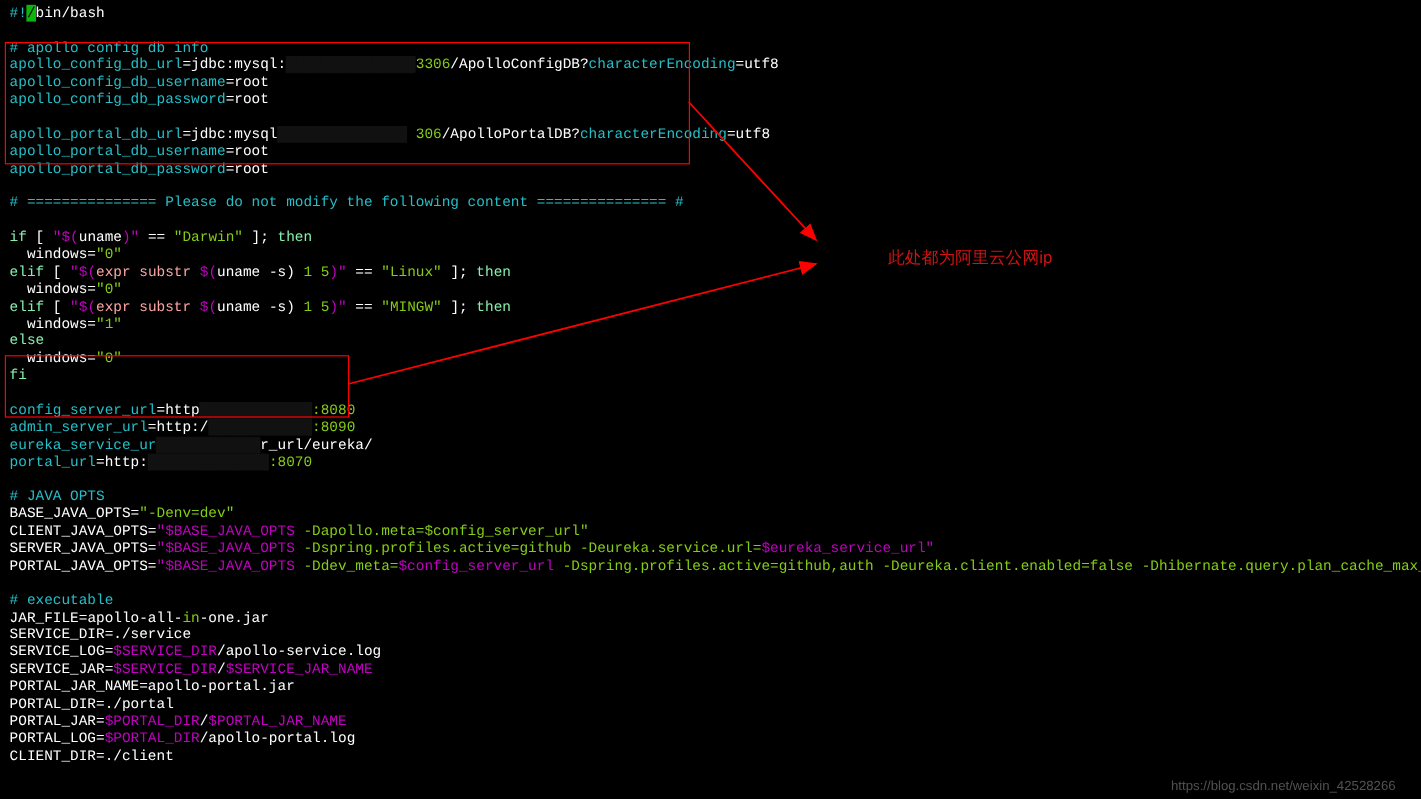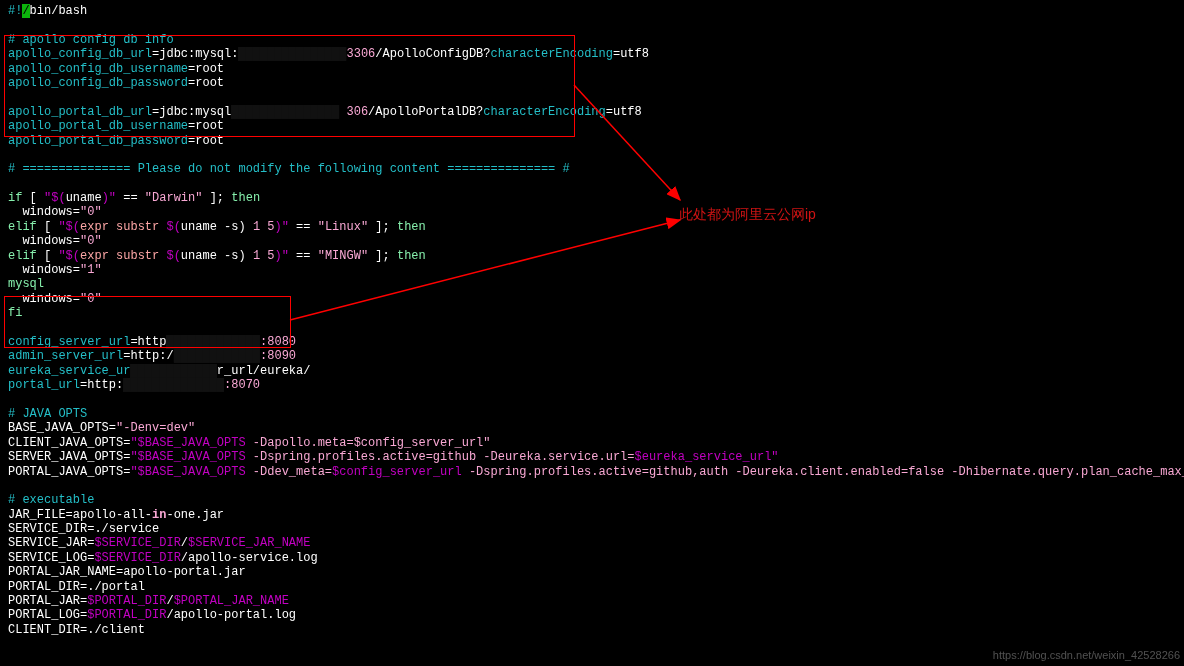--- a/index.html
+++ b/index.html
@@ -11,31 +11,31 @@
     font-size: 12px;
     line-height: 1.2;
     width: 1184px;
     height: 666px;
     box-sizing: border-box;
     overflow: hidden;
     position: relative;
   }
   .line { white-space: pre; }
   .c-cyan    { color: #24bfc8; }
-  .c-red     { color: #f9a8d4; }
+  .c-red     { color: #84cc16; }
   .c-yellow  { color: #86efac; }
   .c-magenta { color: #c200c2; }
   .c-orange  { color: #fca5a5; }
   .c-blur    { color:#111; background:#111; }
   .cursor { background:#0cb50c; color:#000; }
   .box1 { position:absolute; border:1.5px solid red; left:4px; top:35px; width:569px; height:100px; pointer-events:none; }
   .box2 { position:absolute; border:1.5px solid red; left:4px; top:296px; width:285px; height:50px; pointer-events:none; }
-  .annot { position:absolute; color:#d01313; font-size:14px; font-family:"SimSun","Microsoft YaHei",sans-serif; left:679px; top:206px; }
+  .annot { position:absolute; color:#d01313; font-size:14px; font-family:"SimSun","Microsoft YaHei",sans-serif; left:740px; top:206px; }
   svg.arrow { position:absolute; overflow:visible; pointer-events:none; }
-  .watermark { position:absolute; right:4px; bottom:4px; color:#666; font-size:11px; font-family:sans-serif; opacity:.8;padding-left:44px;}
+  .watermark { position:absolute; right:21px; bottom:4px; color:#666; font-size:11px; font-family:sans-serif; opacity:.8;padding-left:44px;}
 </style>
 </head>
 <body>
 
 <div>
 <div class="line"><span class="c-cyan">#!</span><span class="cursor">/</span><span>bin/bash</span></div>
 <div class="line">&nbsp;</div>
 <div class="line c-cyan"># apollo config db info</div>
 <div class="line"><span class="c-cyan">apollo_config_db_url</span><span>=jdbc:mysql:</span><span class="c-blur">███████████████</span><span class="c-red">3306</span><span>/ApolloConfigDB?</span><span class="c-cyan">characterEncoding</span><span>=utf8</span></div>
 <div class="line"><span class="c-cyan">apollo_config_db_username</span><span>=</span><span>root</span></div>
@@ -46,40 +46,40 @@
 <div class="line"><span class="c-cyan">apollo_portal_db_password</span><span>=</span><span>root</span></div>
 <div class="line">&nbsp;</div>
 <div class="line"><span class="c-cyan"># =============== </span><span class="c-cyan">Please do not modify the following content </span><span class="c-cyan">=============== #</span></div>
 <div class="line">&nbsp;</div>
 <div class="line"><span class="c-yellow">if</span><span> [ </span><span class="c-magenta">"$(</span><span>uname</span><span class="c-magenta">)"</span><span> == </span><span class="c-red">"Darwin"</span><span> ]; </span><span class="c-yellow">then</span></div>
 <div class="line"><span>  windows=</span><span class="c-red">"0"</span></div>
 <div class="line"><span class="c-yellow">elif</span><span> [ </span><span class="c-magenta">"$(</span><span class="c-orange">expr</span><span class="c-orange"> substr </span><span class="c-magenta">$(</span><span>uname</span><span> -s) </span><span class="c-red">1 5</span><span class="c-magenta">)"</span><span> == </span><span class="c-red">"Linux"</span><span> ]; </span><span class="c-yellow">then</span></div>
 <div class="line"><span>  windows=</span><span class="c-red">"0"</span></div>
 <div class="line"><span class="c-yellow">elif</span><span> [ </span><span class="c-magenta">"$(</span><span class="c-orange">expr</span><span class="c-orange"> substr </span><span class="c-magenta">$(</span><span>uname</span><span> -s) </span><span class="c-red">1 5</span><span class="c-magenta">)"</span><span> == </span><span class="c-red">"MINGW"</span><span> ]; </span><span class="c-yellow">then</span></div>
 <div class="line"><span>  windows=</span><span class="c-red">"1"</span></div>
-<div class="line c-yellow">mysql</div>
+<div class="line c-yellow">else</div>
 <div class="line"><span>  windows=</span><span class="c-red">"0"</span></div>
 <div class="line c-yellow">fi</div>
 <div class="line">&nbsp;</div>
 <div class="line"><span class="c-cyan">config_server_url</span><span>=http</span><span class="c-blur">█████████████</span><span class="c-red">:8080</span></div>
 <div class="line"><span class="c-cyan">admin_server_url</span><span>=http:/</span><span class="c-blur">████████████</span><span class="c-red">:8090</span></div>
 <div class="line"><span class="c-cyan">eureka_service_ur</span><span class="c-blur">████████████</span><span>r_url</span><span>/eureka/</span></div>
 <div class="line"><span class="c-cyan">portal_url</span><span>=http:</span><span class="c-blur">██████████████</span><span class="c-red">:8070</span></div>
 <div class="line">&nbsp;</div>
 <div class="line c-cyan"># JAVA OPTS</div>
 <div class="line"><span>BASE_JAVA_OPTS=</span><span class="c-red">"-Denv=dev"</span></div>
 <div class="line"><span>CLIENT_JAVA_OPTS=</span><span class="c-magenta">"$BASE_JAVA_OPTS</span><span class="c-red"> -Dapollo.meta=$config_server_url"</span></div>
 <div class="line"><span>SERVER_JAVA_OPTS=</span><span class="c-magenta">"$BASE_JAVA_OPTS</span><span class="c-red"> -Dspring.profiles.active=github -Deureka.service.url=</span><span class="c-magenta">$eureka_service_url"</span></div>
 <div class="line"><span>PORTAL_JAVA_OPTS=</span><span class="c-magenta">"$BASE_JAVA_OPTS</span><span class="c-red"> -Ddev_meta=</span><span class="c-magenta">$config_server_url</span><span class="c-red"> -Dspring.profiles.active=github,auth -Deureka.client.enabled=false -Dhibernate.query.plan_cache_max_size=192"</span></div>
 <div class="line">&nbsp;</div>
 <div class="line c-cyan"># executable</div>
-<div class="line"><span>JAR_FILE=</span><span>apollo-all-</span><span class="c-red" style="font-weight:bold">in</span><span>-one.jar</span></div>
+<div class="line"><span>JAR_FILE=</span><span>apollo-all-</span><span class="c-red" style="font-weight:normal">in</span><span>-one.jar</span></div>
 <div class="line"><span>SERVICE_DIR=</span><span>./service</span></div>
+<div class="line"><span>SERVICE_LOG=</span><span class="c-magenta">$SERVICE_DIR</span><span>/apollo-service.log</span></div>
 <div class="line"><span>SERVICE_JAR=</span><span class="c-magenta">$SERVICE_DIR</span><span>/</span><span class="c-magenta">$SERVICE_JAR_NAME</span></div>
-<div class="line"><span>SERVICE_LOG=</span><span class="c-magenta">$SERVICE_DIR</span><span>/apollo-service.log</span></div>
 <div class="line"><span>PORTAL_JAR_NAME=</span><span>apollo-portal.jar</span></div>
 <div class="line"><span>PORTAL_DIR=</span><span>./portal</span></div>
 <div class="line"><span>PORTAL_JAR=</span><span class="c-magenta">$PORTAL_DIR</span><span>/</span><span class="c-magenta">$PORTAL_JAR_NAME</span></div>
 <div class="line"><span>PORTAL_LOG=</span><span class="c-magenta">$PORTAL_DIR</span><span>/apollo-portal.log</span></div>
 <div class="line"><span>CLIENT_DIR=</span><span>./client</span></div>
 
 </div>
 
 <div class="box1"></div>
 <div class="box2"></div>

